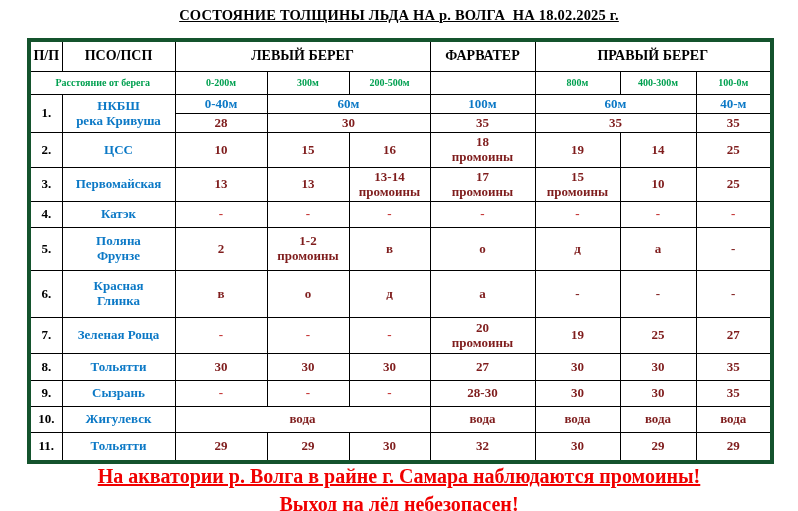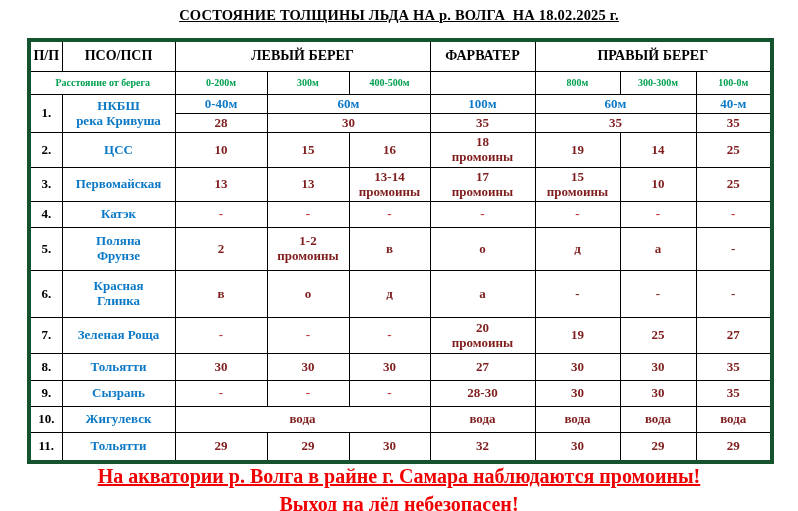--- a/index.html
+++ b/index.html
@@ -95,24 +95,24 @@
         <td>П/П</td>
         <td>ПСО/ПСП</td>
         <td colspan="3">ЛЕВЫЙ БЕРЕГ</td>
         <td>ФАРВАТЕР</td>
         <td colspan="3">ПРАВЫЙ БЕРЕГ</td>
       </tr>
       <tr class="dist">
         <td colspan="2" class="green">Расстояние от берега</td>
         <td class="green">0-200м</td>
         <td class="green">300м</td>
-        <td class="green">400-500м</td>
+        <td class="green">200-500м</td>
         <td class="green"></td>
         <td class="green">800м</td>
-        <td class="green">300-300м</td>
+        <td class="green">400-300м</td>
         <td class="green">100-0м</td>
       </tr>
     </thead>
     <tbody>
         <tr style="height: 19px;">
           <td rowspan="2" class="num">1.</td>
           <td rowspan="2" class="name">НКБШ
 река Кривуша</td>
           <td class="val blue">0-40м</td>
           <td colspan="2" class="val blue">60м</td>

